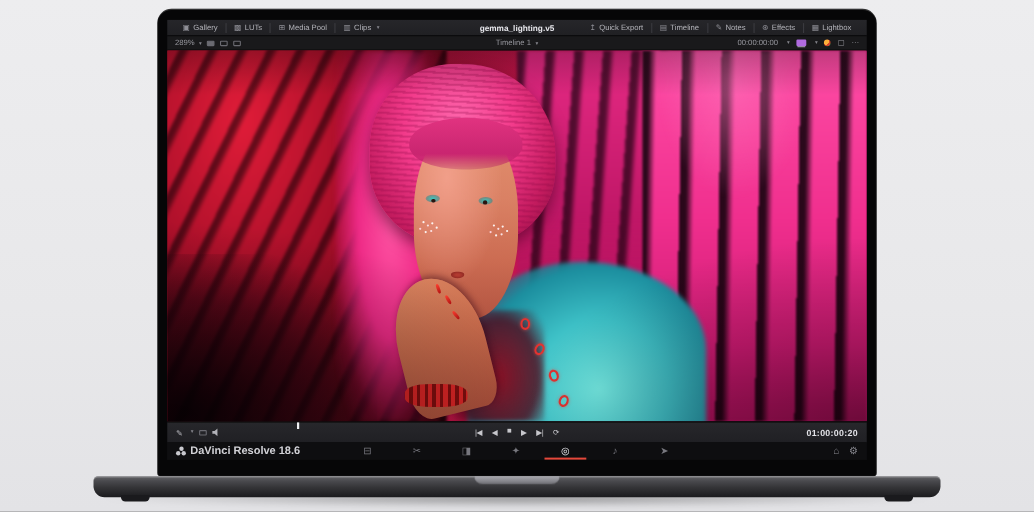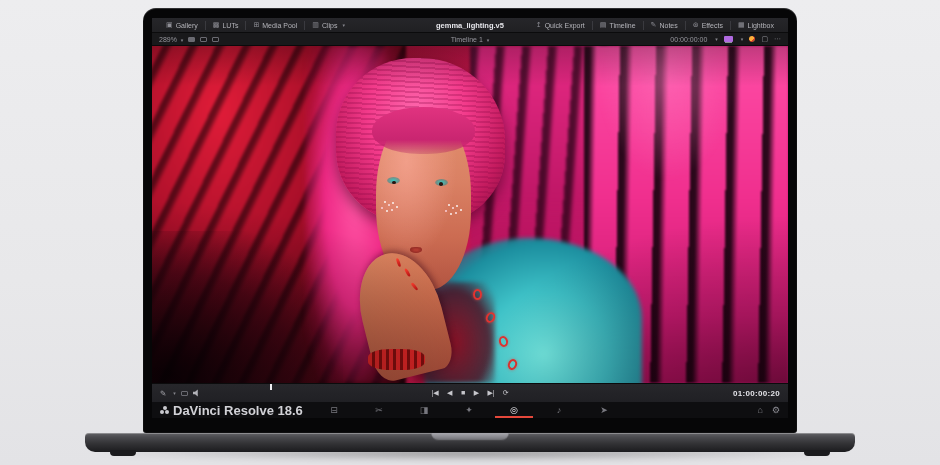--- a/index.html
+++ b/index.html
@@ -117,21 +117,21 @@
     clip-path:polygon(0 34%, 28% 34%, 62% 6%, 62% 94%, 28% 66%, 0 66%); }
   .tcenter { position:absolute; left:0; right:0; display:flex; justify-content:center; gap:9px; font-size:7px; color:#c7c7cc; letter-spacing:-.5px; pointer-events:none; }
   .tcenter span { pointer-events:auto; }
   .tright { position:absolute; right:8px; font-size:8px; color:#e3e3e8; letter-spacing:.3px;font-weight:bold; }
 
   
   .statusbar { position:relative; height:16px; background:#0e0e10; display:flex; align-items:center; padding:0 8px; }
   .logo { position:relative; width:9px; height:8px; margin-right:4px; }
   .logo i { position:absolute; width:4px; height:4px; border-radius:50%; background:#c9c9cf; }
   .logo i:nth-child(1){ left:2.5px; top:0; } .logo i:nth-child(2){ left:0; top:4px; } .logo i:nth-child(3){ left:5px; top:4px; }
-  .appver { font-size:13px; font-weight:bold; color:#d2d2d7; }
+  .appver { font-size:10px; font-weight:bold; color:#d2d2d7; }
   .pages { position:absolute; left:176px; display:flex; gap:33px; }
   .pageic { position:relative; width:12px; text-align:center; font-size:9px; color:#77777e; height:16px; line-height:16px; }
   .pageic.active { color:#e9e9ee; }
   .pageic.active::after { content:""; position:absolute; left:-13px; right:-13px; bottom:0; height:2px; background:var(--accent,#e5483b); }
   .sright { position:absolute; right:8px; display:flex; gap:9px; font-size:9px; color:#8b8b92; }
 </style>
 </head>
 <body>
 
 <div class="stage">

